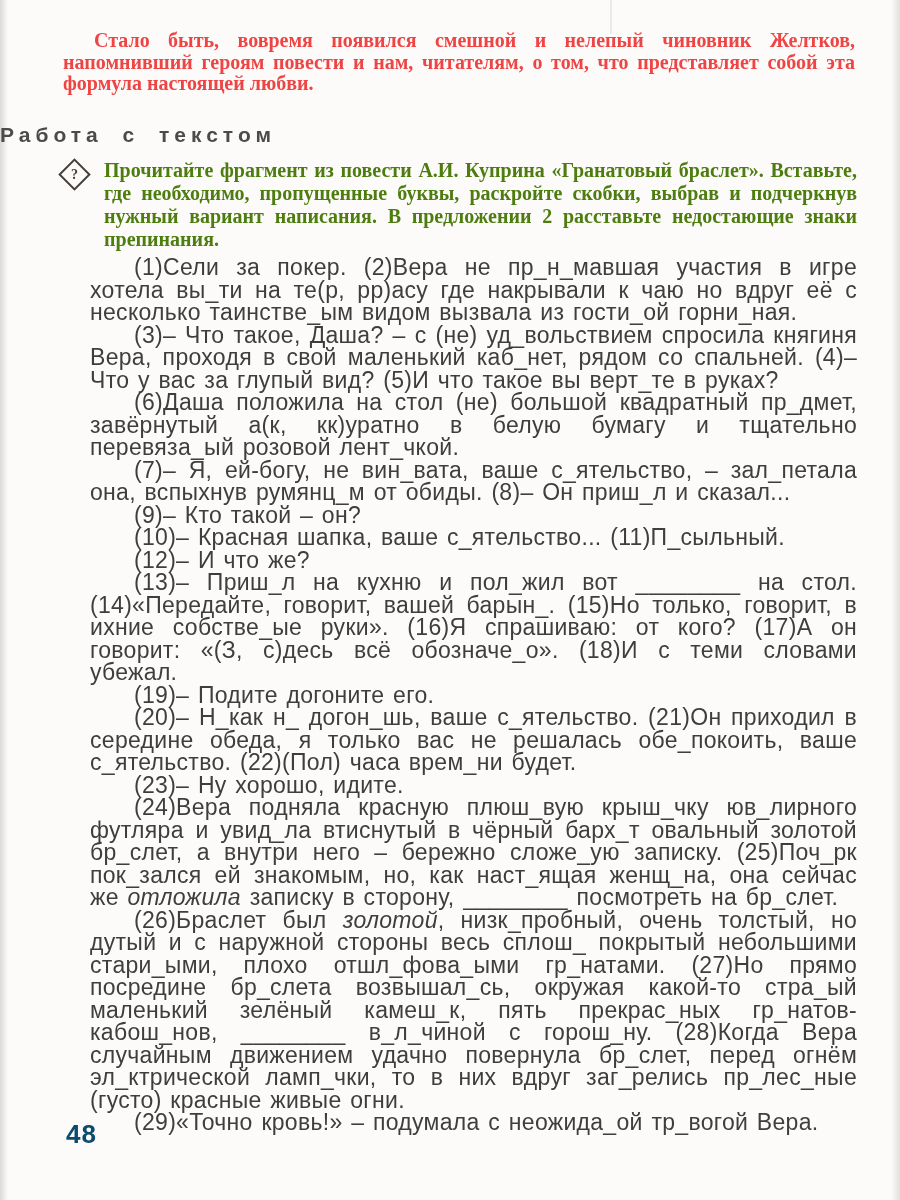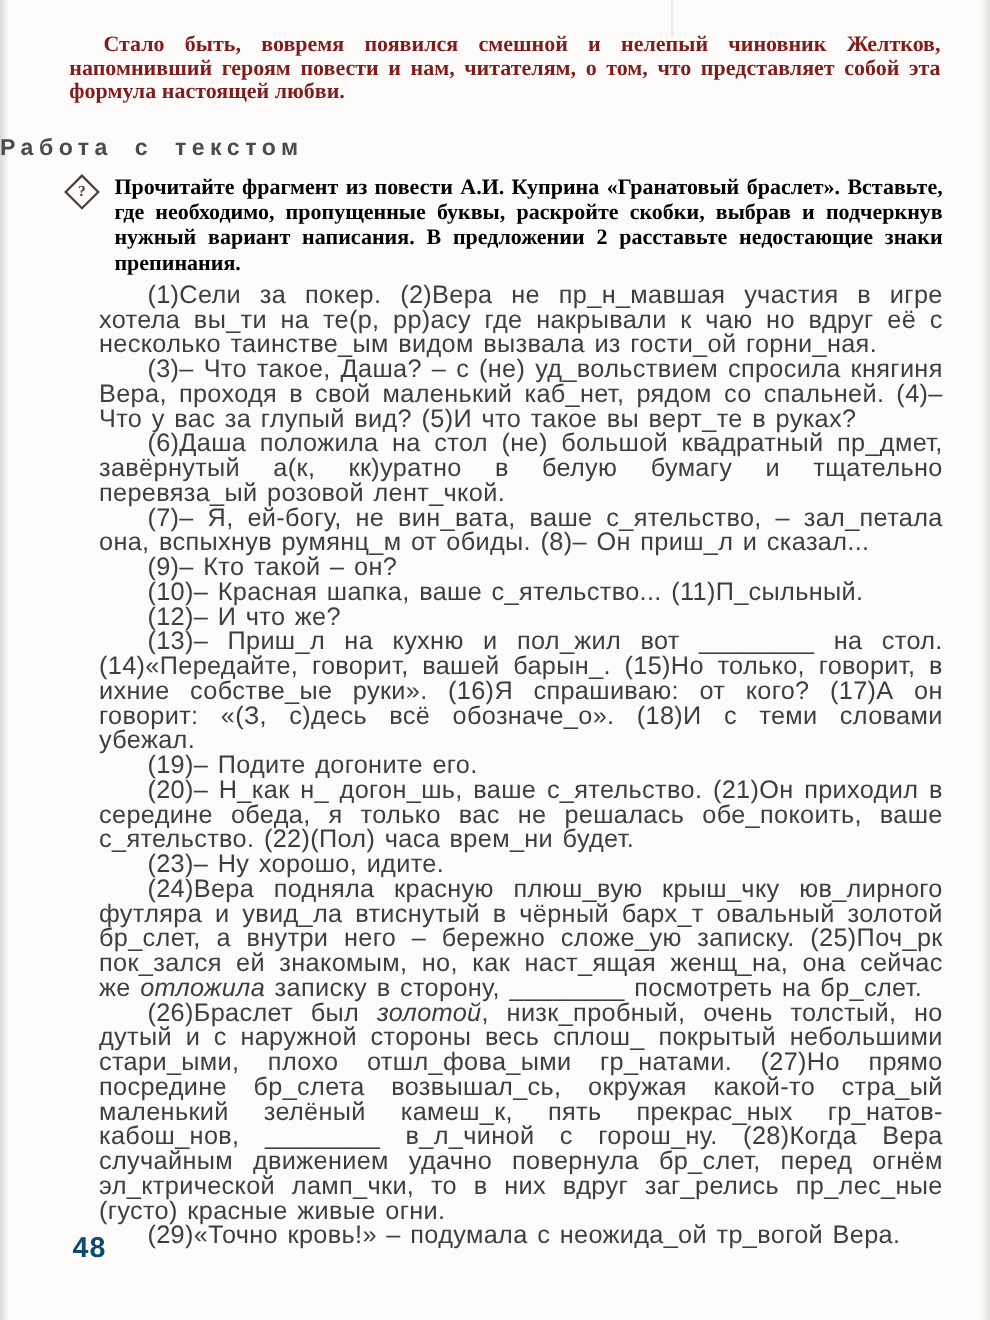--- a/index.html
+++ b/index.html
@@ -19,21 +19,21 @@
     background:linear-gradient(to left, #e2e0dd, #fcfbf9);
   }
   .crease {
     position:absolute; left:610px; top:0; width:2px; height:34px;
     background:#eceae6;
   }
   .intro {
     position:absolute; left:63px; top:30px; width:792px; margin:0;
     font-family:"Liberation Serif", serif; font-weight:bold;
     font-size:20px; line-height:21.5px;
-    color:#7f1d1d; text-align:justify; text-indent:31px;
+    color:#ef4444; text-align:justify; text-indent:31px;
   }
   .section-title {
     position:absolute; left:0; top:123px; width:100%; margin:0;
     text-align:left;
     font-family:"Liberation Sans", sans-serif; font-weight:bold;
     font-size:21px; letter-spacing:5px; word-spacing:9px;
     color:#4b4b4b;
   }
   .task { position:absolute; left:60px; top:159px; width:797px; }
   .diamond {
@@ -46,21 +46,21 @@
     position:absolute; left:0; top:0; width:100%; height:100%;
     transform:rotate(-45deg);
     display:flex; align-items:center; justify-content:center;
     font-family:"Liberation Serif", serif; font-weight:bold; font-size:14px;
     color:#463f39;
   }
   .task-text {
     margin:0 0 0 44px;
     font-family:"Liberation Serif", serif; font-weight:bold;
     font-size:20px; line-height:23px;
-    color:#000000; text-align:justify;
+    color:#4d7c0f; text-align:justify;
   }
   .body-text {
     position:absolute; left:90px; top:256px; width:767px;
     font-family:"Liberation Sans", sans-serif;
     font-size:23px; line-height:22.5px;
     letter-spacing:0.3px; word-spacing:2px;
     color:#3e3e3e; text-align:justify;
   }
   .body-text p { margin:0; text-indent:44px; }
   .body-text i { font-style:italic; }

